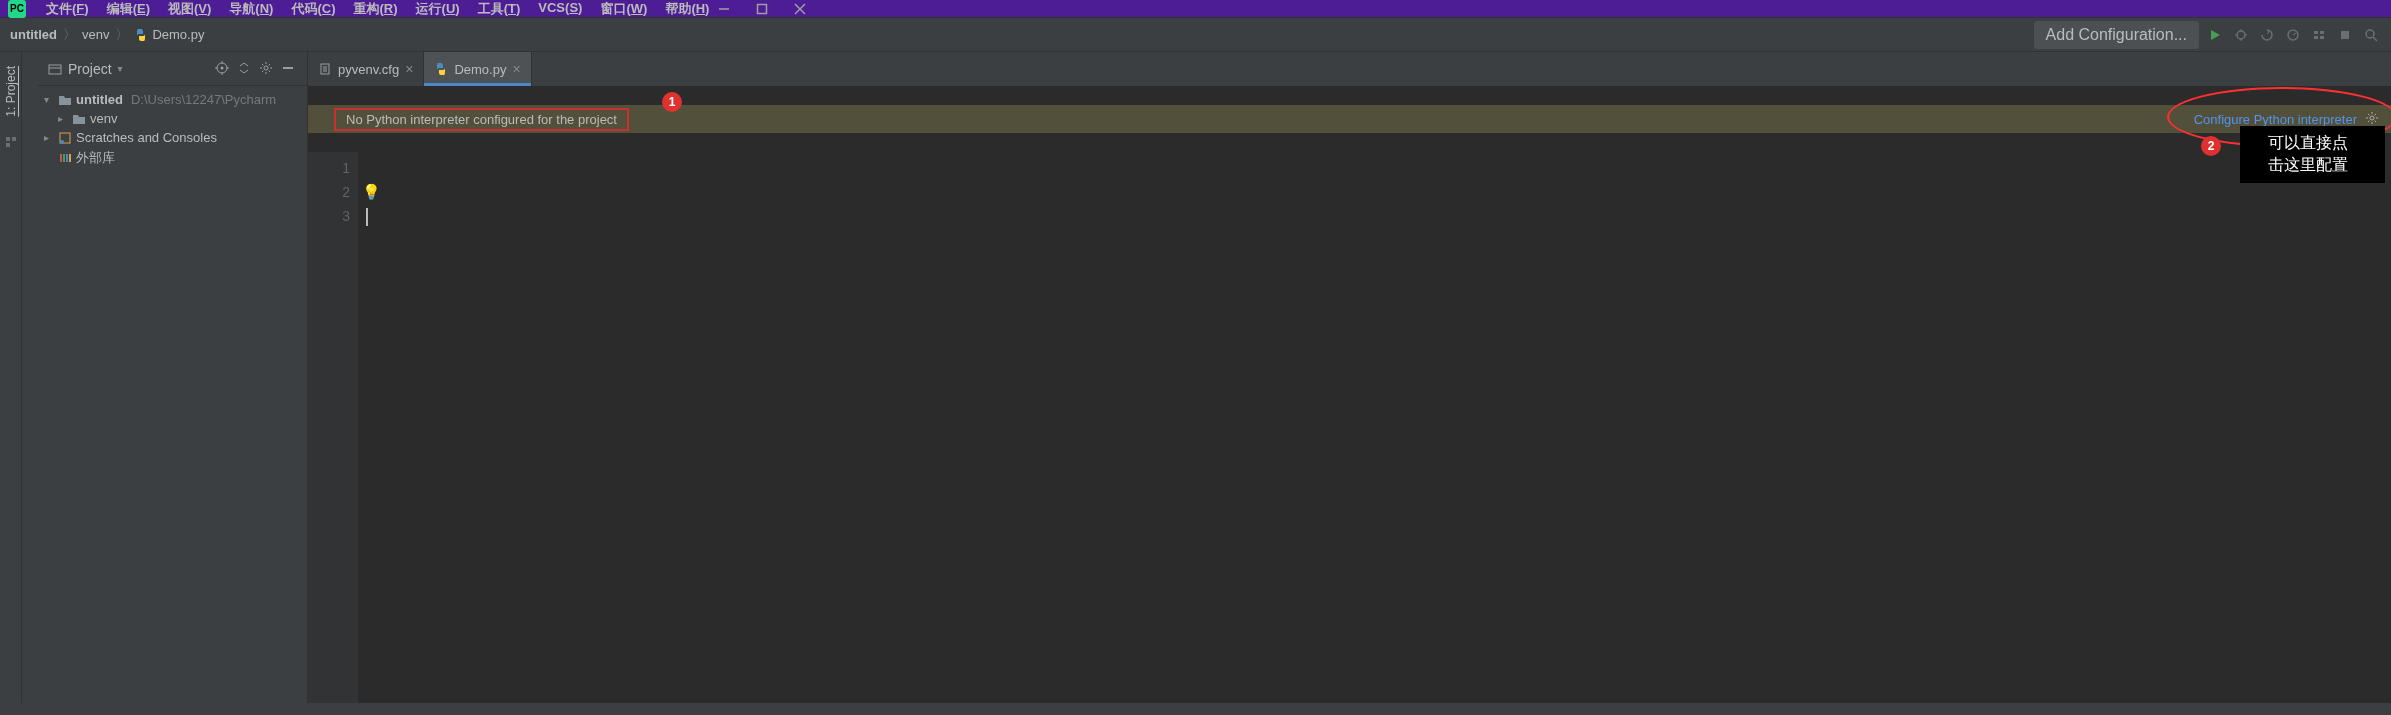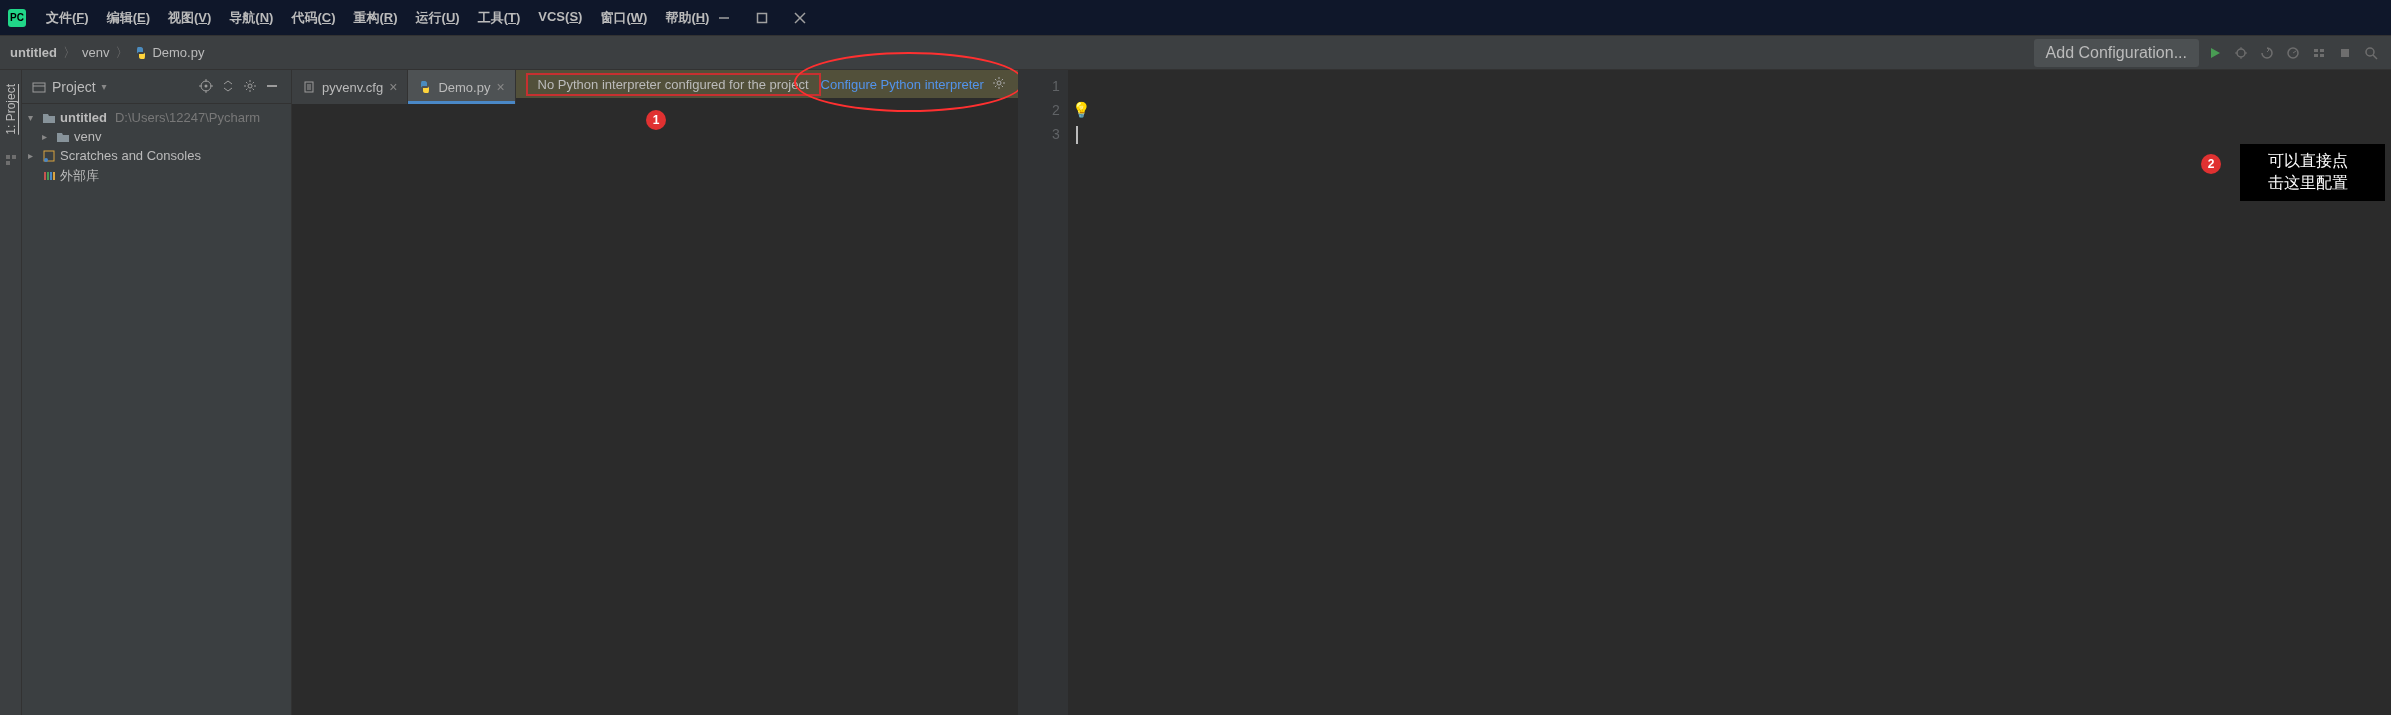--- a/index.html
+++ b/index.html
@@ -1,19 +1,19 @@
 <!DOCTYPE html>
 <html><head>
 <meta charset="utf-8">
 <style>
 * { margin: 0; padding: 0; box-sizing: border-box; font-family: "Segoe UI", Arial, sans-serif; }
 body { background: #3c3f41; color: #bbbbbb; font-size: 13px; overflow: hidden; width: 2391px; height: 715px; }
 
 
-.titlebar { height: 36px; background: #0f172a; display: flex; align-items: center; padding: 0 8px; border-bottom: 1px solid #323232; }
+.titlebar { height: 18px; background: #4c1d95; display: flex; align-items: center; padding: 0 8px; border-bottom: 1px solid #323232; }
 .app-icon { width: 18px; height: 18px; background: #21d789; border-radius: 3px; margin-right: 12px; display: flex; align-items: center; justify-content: center; font-size: 10px; font-weight: bold; color: #000; }
 .menu-bar { display: flex; gap: 2px; }
 .menu-item { padding: 4px 8px; cursor: default; font-size: 13px; font-weight: bold; }
 .menu-item u { text-decoration: underline; }
 .title-center { flex: 1; text-align: center; color: #8c8c8c; font-size: 13px; }
 .win-controls { display: flex; gap: 24px; align-items: center; }
 .win-btn { width: 14px; height: 14px; cursor: default; color: #a0a0a0; display:flex; align-items:center; justify-content:center; }
 
 
 .navbar { height: 34px; background: #3c3f41; display: flex; align-items: center; padding: 0 10px; border-bottom: 1px solid #323232; }
@@ -27,46 +27,46 @@
 .tool-icon { width: 20px; height: 20px; color: #6e6e6e; display:flex; align-items:center; justify-content:center; }
 .tool-icon.play { color: #499c54; }
 
 
 .main { display: flex; height: calc(100% - 64px); }
 .left-gutter { width: 22px; background: #3c3f41; border-right: 1px solid #323232; display: flex; flex-direction: column; align-items: center; padding-top: 6px; }
 .vtab { writing-mode: vertical-rl; transform: rotate(180deg); font-size: 12px; padding: 8px 2px; cursor: default; text-decoration: underline; }
 .vtab-icon { width: 14px; height: 14px; margin-top: 10px; }
 
 
-.project-panel { width: 270px; background: #3b3f41; border-right: 1px solid #323232; }
+.project-panel { width: 270px; background: #3b3f41; border-right: 1px solid #323232; margin-left: 16px; }
 .panel-header { height: 34px; display: flex; align-items: center; padding: 0 10px; gap: 6px; border-bottom: 1px solid #323232; }
 .panel-title { font-weight: normal; font-size: 14px; }
 .panel-title-icon { width:14px; height:14px; }
 .panel-header .spacer { flex: 1; }
 .panel-hicon { width: 16px; height: 16px; color: #9c9c9c; }
 .tree { padding: 4px 0; }
 .tree-row { display: flex; align-items: center; padding: 2px 6px; gap: 4px; font-size: 13px; white-space: nowrap; }
 .tree-row.d1 { padding-left: 20px; }
 .chev { width: 10px; display: inline-block; color: #888; font-size: 10px; }
 .folder-icon { width: 14px; height: 14px; color: #87939a; }
 .tree-label { }
 .tree-path { color: #787878; margin-left: 4px; overflow: hidden; }
 .bold { font-weight: bold; }
 
 
-.editor-area { flex: 1; display: flex; flex-direction: row; background: #2b2b2b; position: relative; }
+.editor-area { flex: 1; display: flex; flex-direction: column; background: #2b2b2b; position: relative; gap: 19px; }
 .tabs { height: 34px; background: #3c3f41; display: flex; align-items: stretch; }
 .tab { display: flex; align-items: center; gap: 6px; padding: 0 10px; border-right: 1px solid #323232; font-size: 13px; position: relative; }
 .tab.active { background: #4e5254; box-shadow: inset 0 -3px 0 #4a88c7; }
 .tab-close { color: #888; font-size: 14px; }
 .tab-icon { width: 14px; height: 14px; }
 
 
 .banner { height: 28px; background: #52503a; display: flex; align-items: center; padding: 0 10px; color: #bbbbbb; font-size: 13px; position: relative; }
-.banner-left { border: 2px solid #c73030; padding: 2px 10px; margin: 0; }
+.banner-left { border: 2px solid #c73030; padding: 2px 10px; margin: 16px; }
 .banner-right { margin-left: auto; display: flex; align-items: center; gap: 8px; }
 .banner-link { color: #5394ec; }
 .banner-gear { width: 16px; height: 16px; color: #aaaaaa; }
 .ellipse-annot { position: absolute; border: 2px solid #ff3030; border-radius: 50%; pointer-events: none; }
 
 
 .editor-body { flex: 1; display: flex; background: #2b2b2b; position: relative; }
 .gutter { width: 50px; background: #313335; color: #606366; text-align: right; padding: 4px 8px 0 0; font-family: Consolas, monospace; font-size: 14px; line-height: 24px; }
 .code { flex: 1; padding: 4px 8px; font-family: Consolas, monospace; font-size: 14px; line-height: 24px; color: #a9b7c6; position: relative; }
 .bulb { position: absolute; left: 4px; top: 28px; font-size: 15px; }

